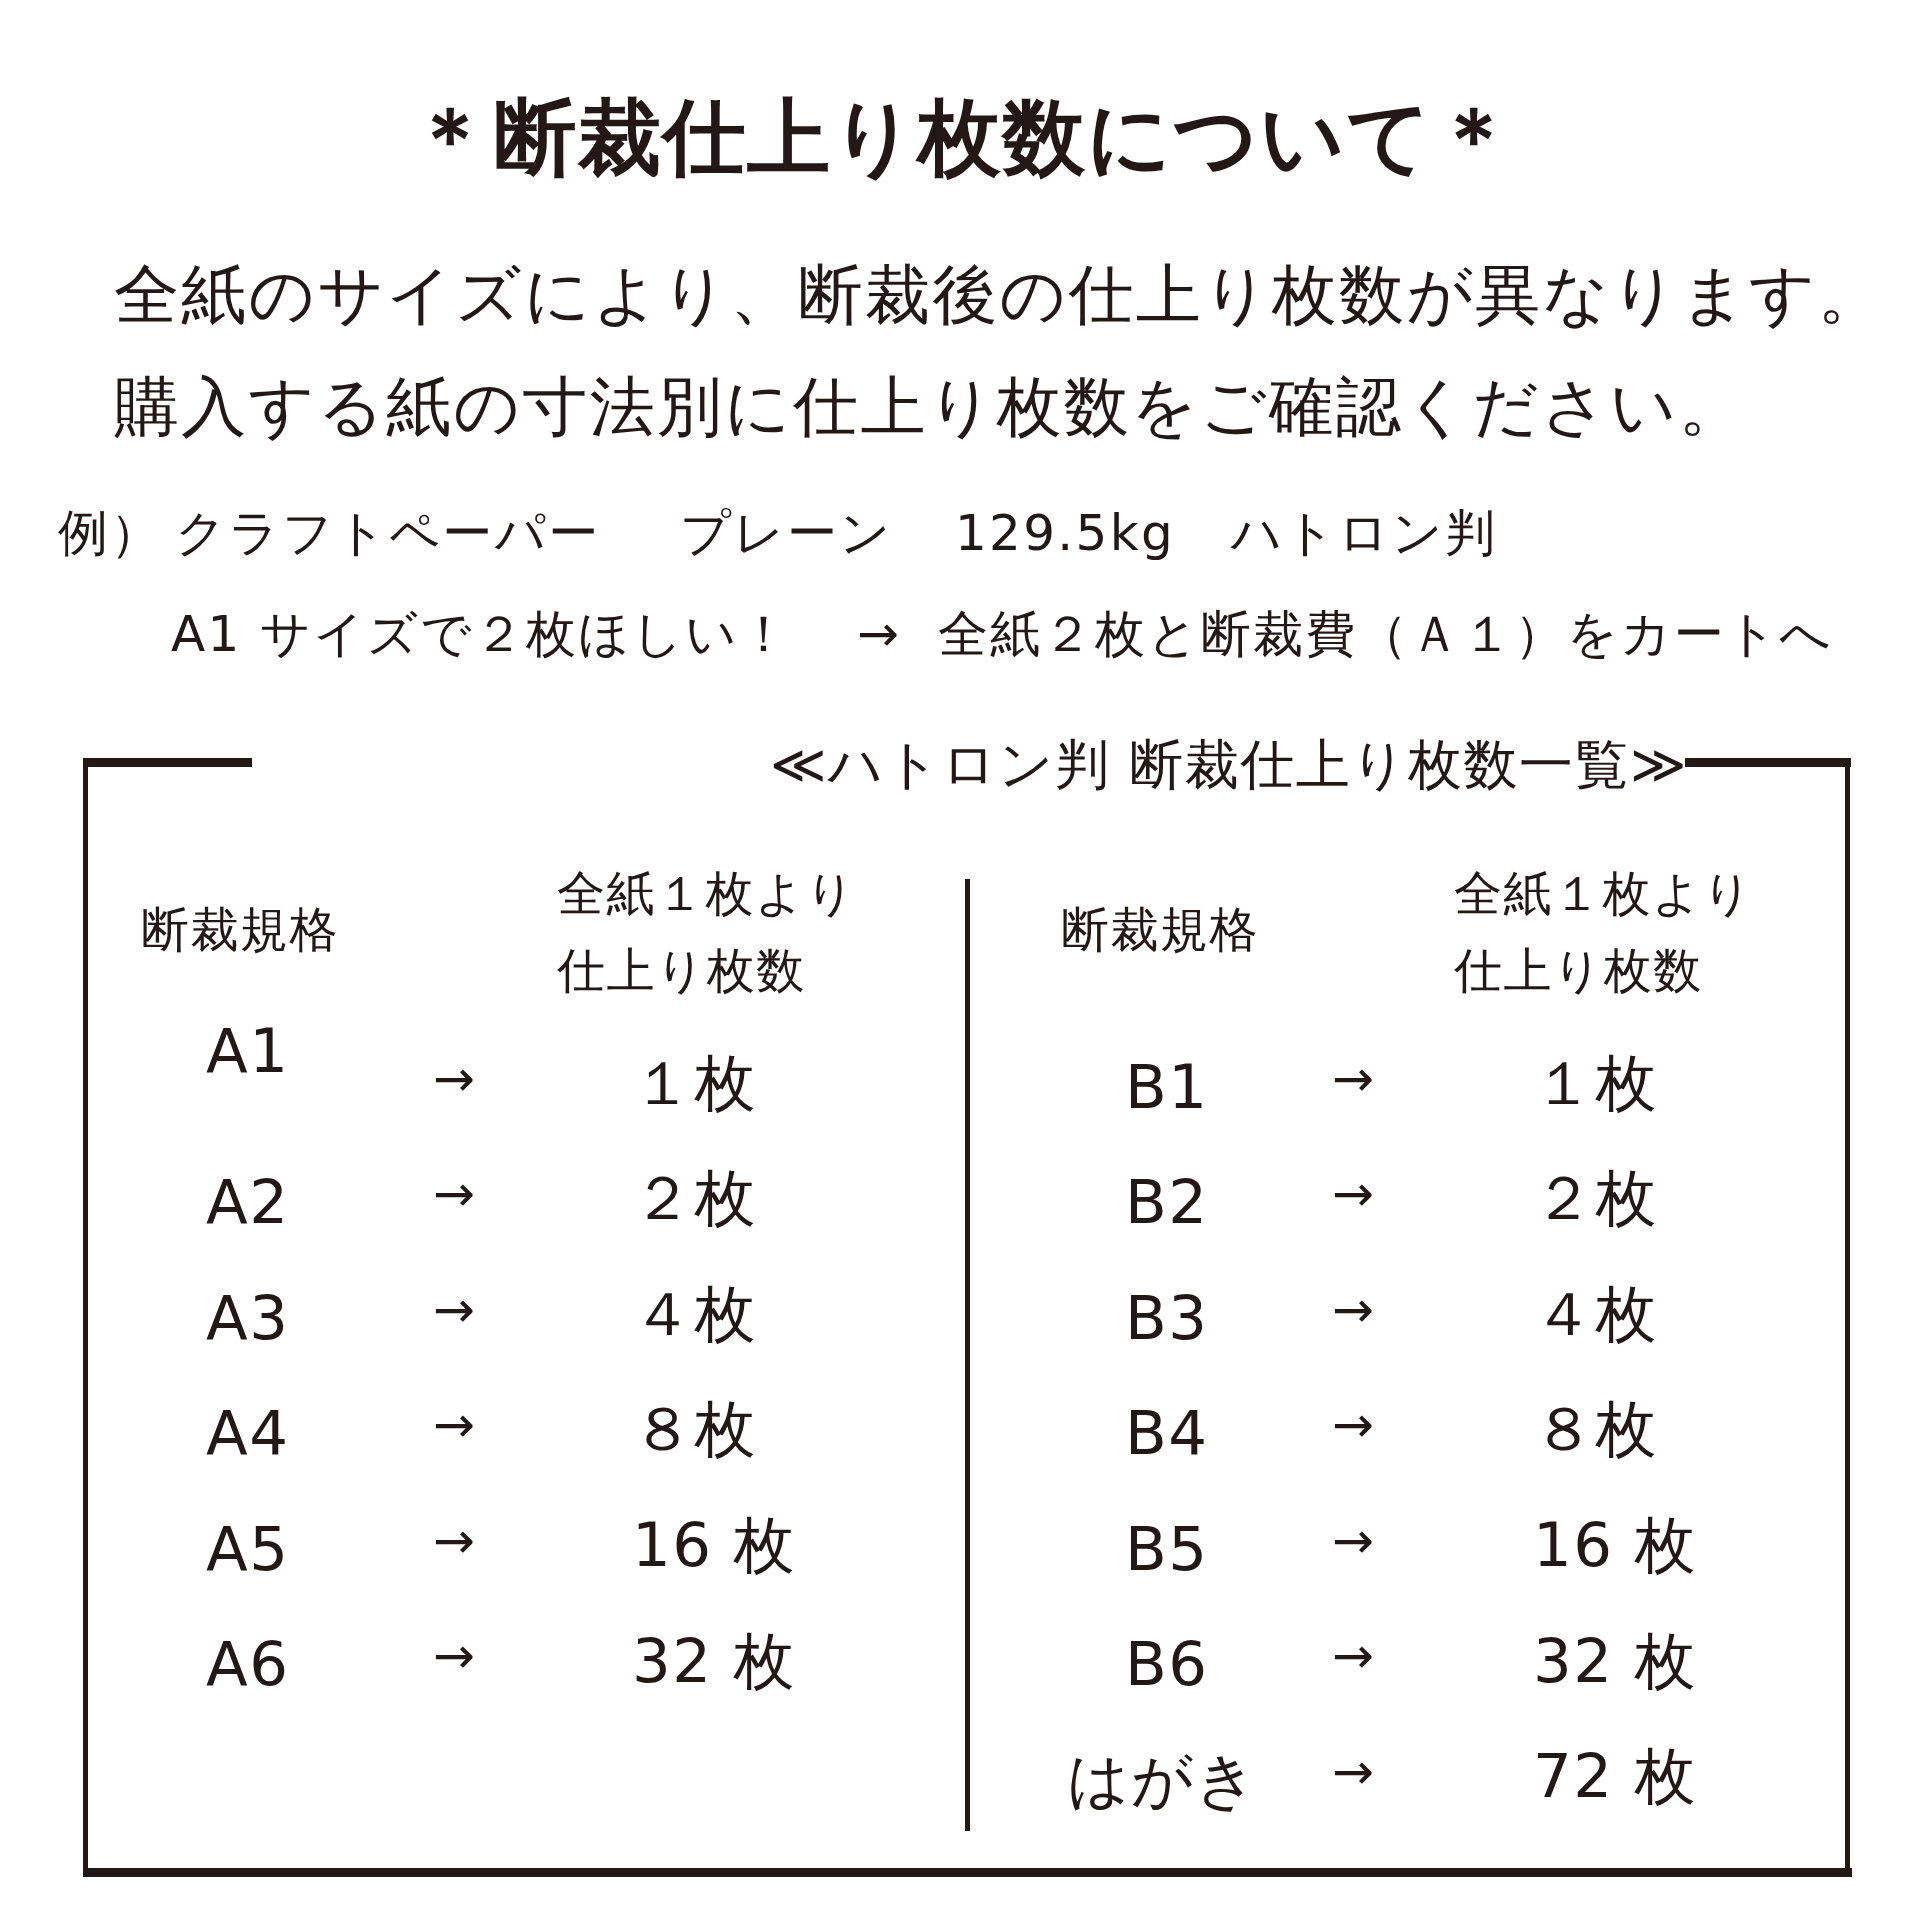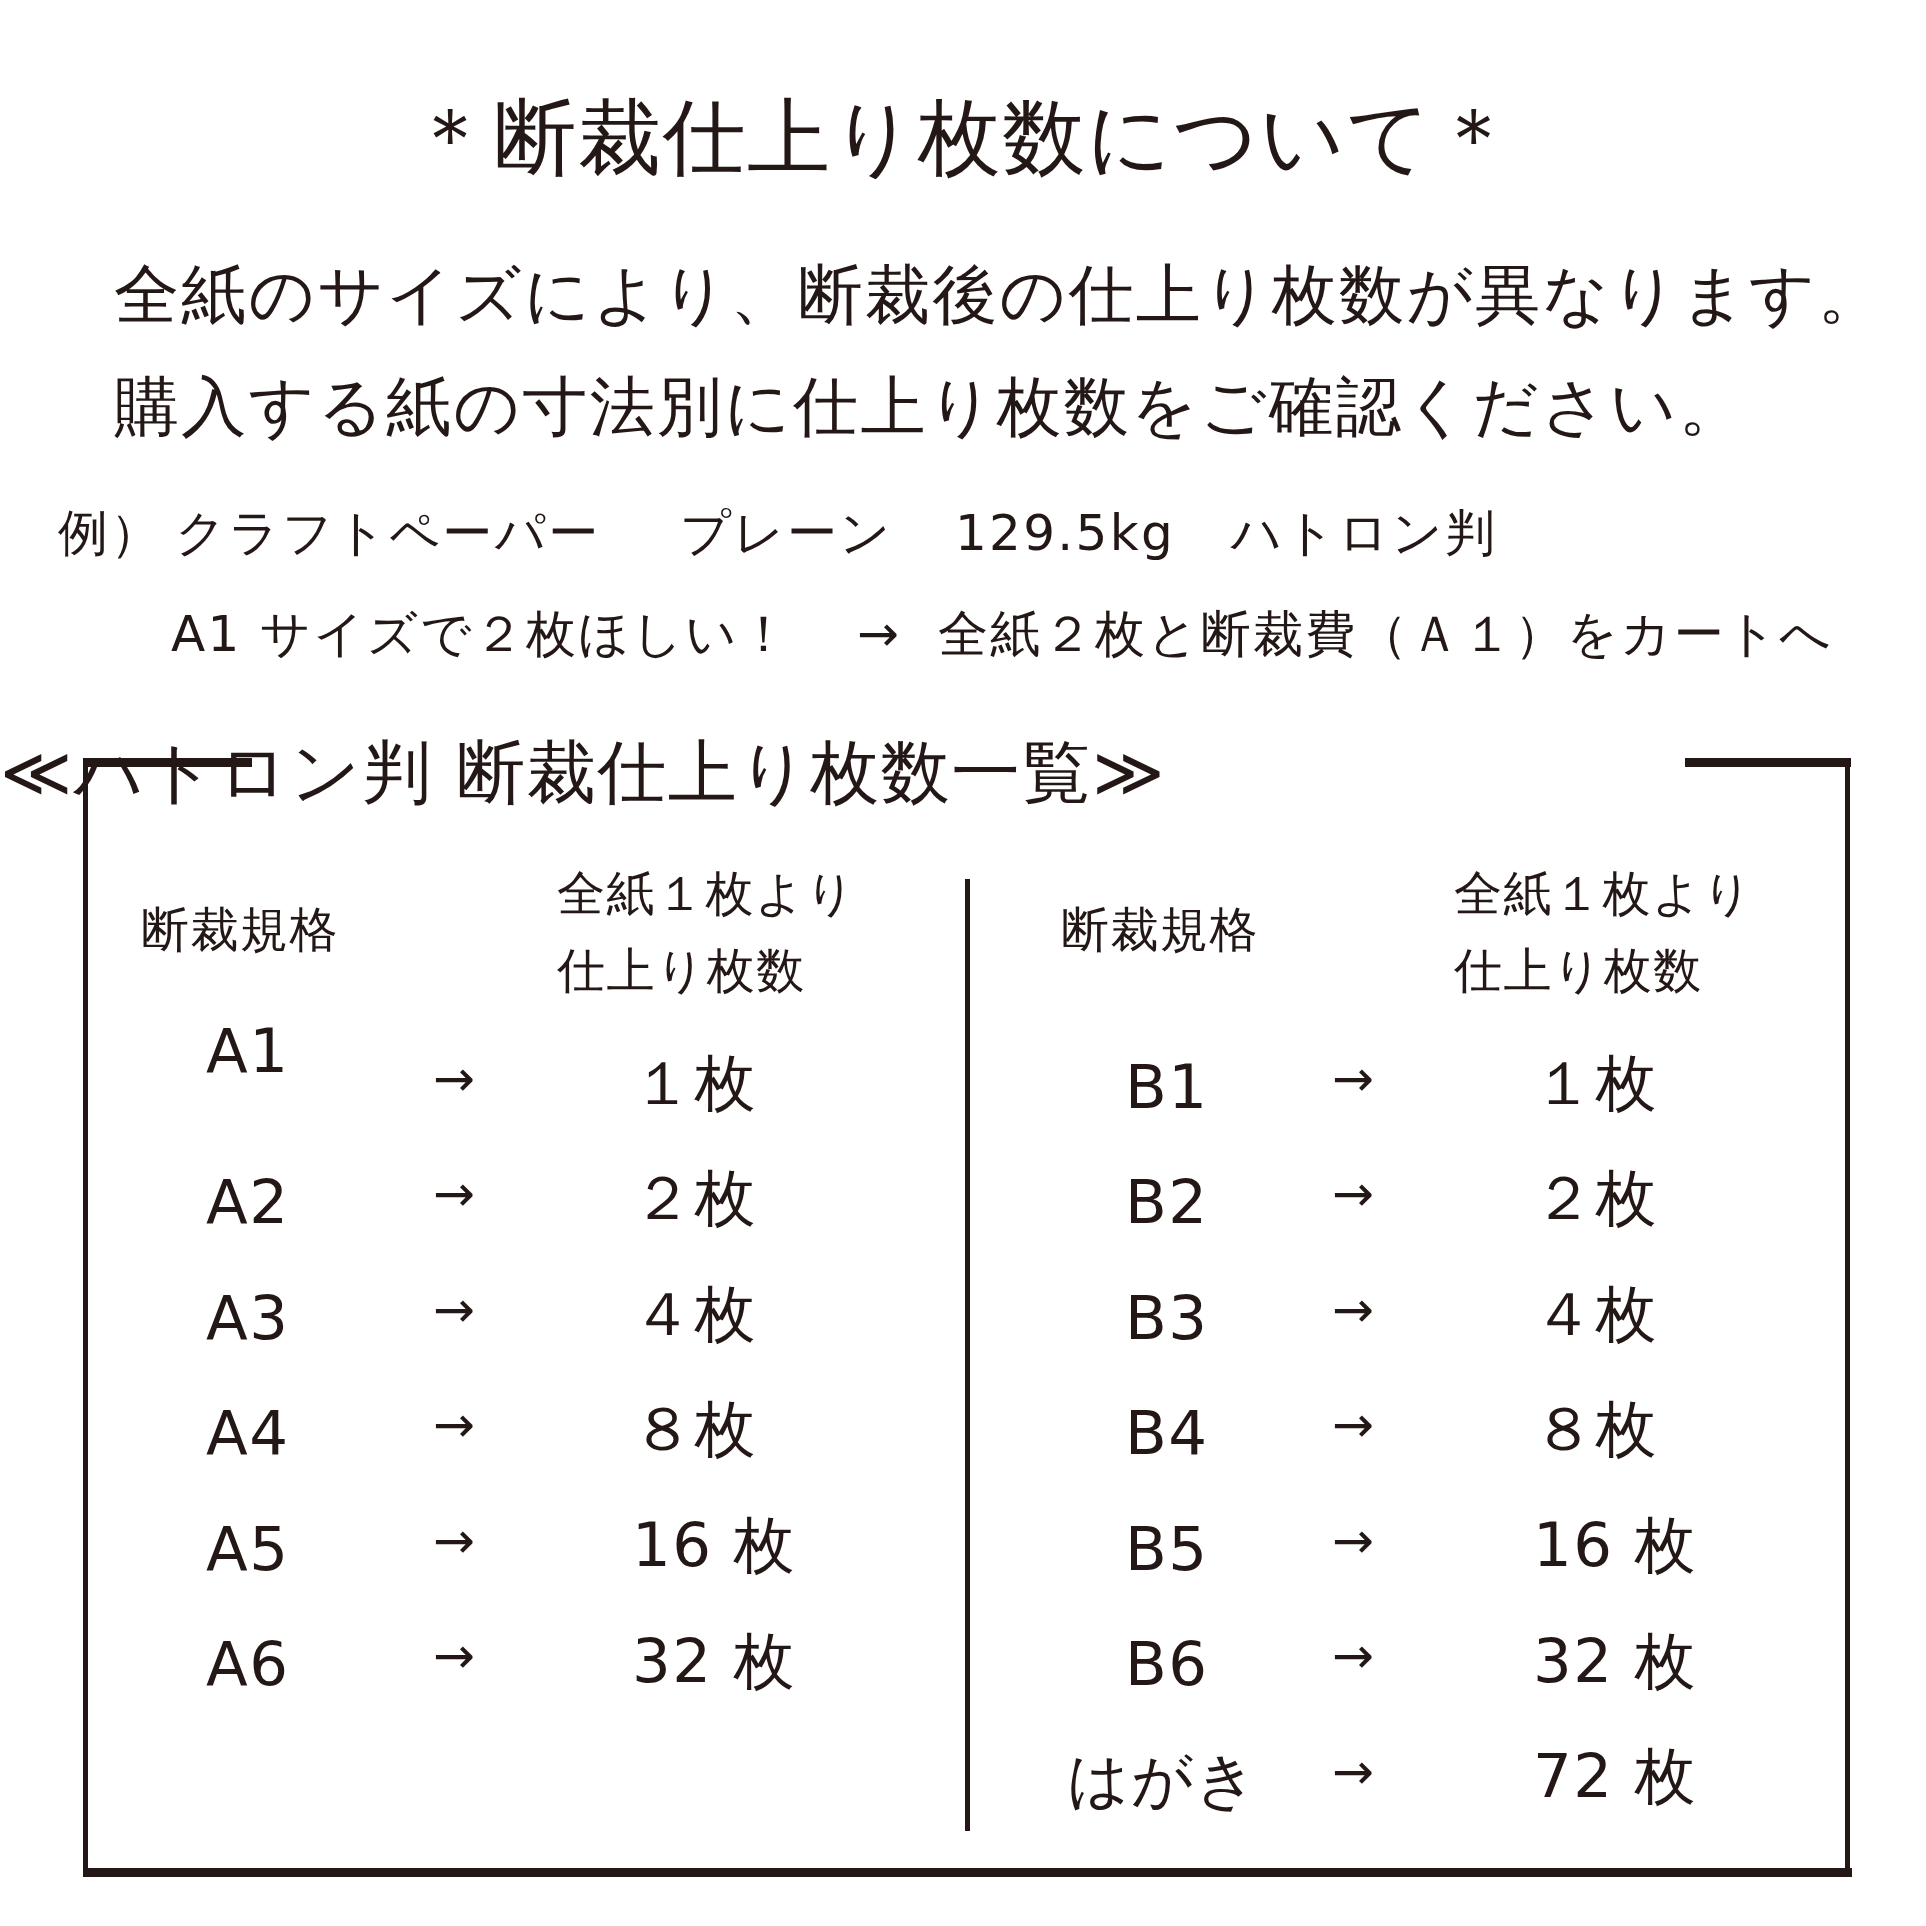--- a/index.html
+++ b/index.html
@@ -1,23 +1,23 @@
 <!DOCTYPE html>
 <html style="font-size:6.2px"><head>
 <meta charset="utf-8">
 <style>
   html, body { margin:0; padding:0; background:#ffffff; }
   body { width:1926px; height:1926px; position:relative; overflow:hidden;
          font-family:"DejaVu Sans","Liberation Sans",sans-serif; color:#231815; }
   .abs { position:absolute; white-space:nowrap; line-height:1; }
-  .title { left:0; width:1926px; text-align:center; top:96px; font-size:83px; letter-spacing:1.5px; }
+  .title { left:0; width:1926px; text-align:center; top:96px; font-size:83px; letter-spacing:1.5px;font-weight:bold; }
   .para { left:114px; font-size:65px; letter-spacing:2.3px; }
   .ex { font-size:50px; letter-spacing:2.3px; }
   .box-line { position:absolute; background:#231815; }
-  .box-title { left:0; width:1688px; text-align:left; top:738px; font-size:69px; letter-spacing:1.5px; }
+  .box-title { left:0; width:1688px; text-align:right; top:738px; font-size:54px; letter-spacing:1.5px; }
   .hdr { font-size:48px; letter-spacing:1.5px; }
   .cell { font-size:61px; letter-spacing:1.5px; }
   .arrow { font-size:50px; }
 </style>
 </head>
 <body>
 
 <div class="abs title">＊断裁仕上り枚数について＊</div>
 
 <div class="abs para" style="top:262px;">全紙のサイズにより、断裁後の仕上り枚数が異なります。</div>

